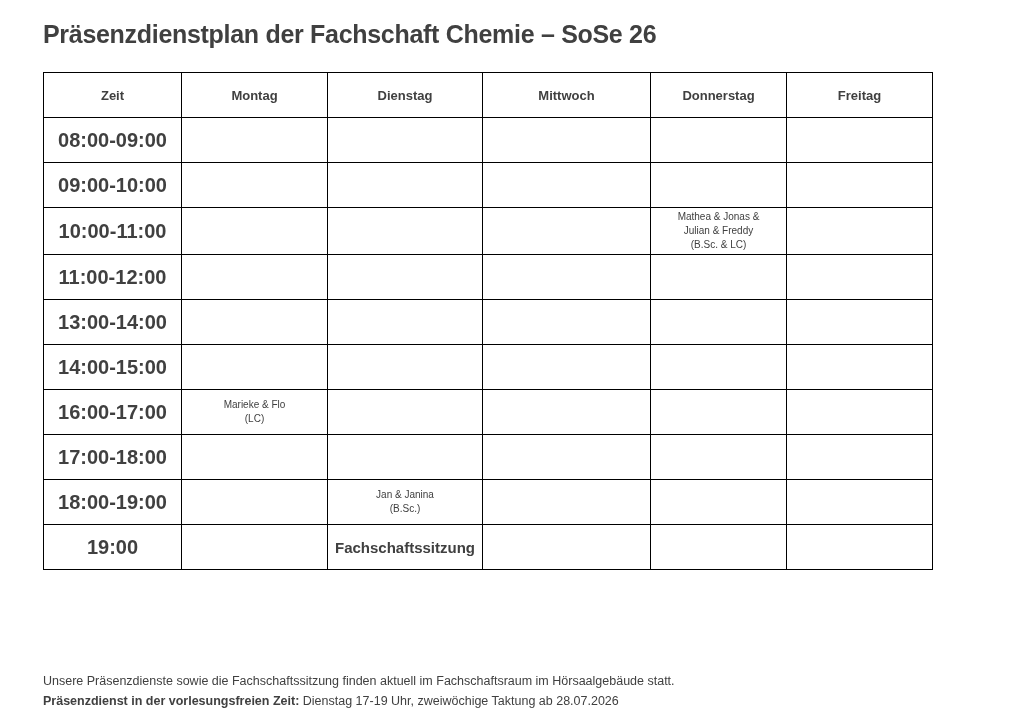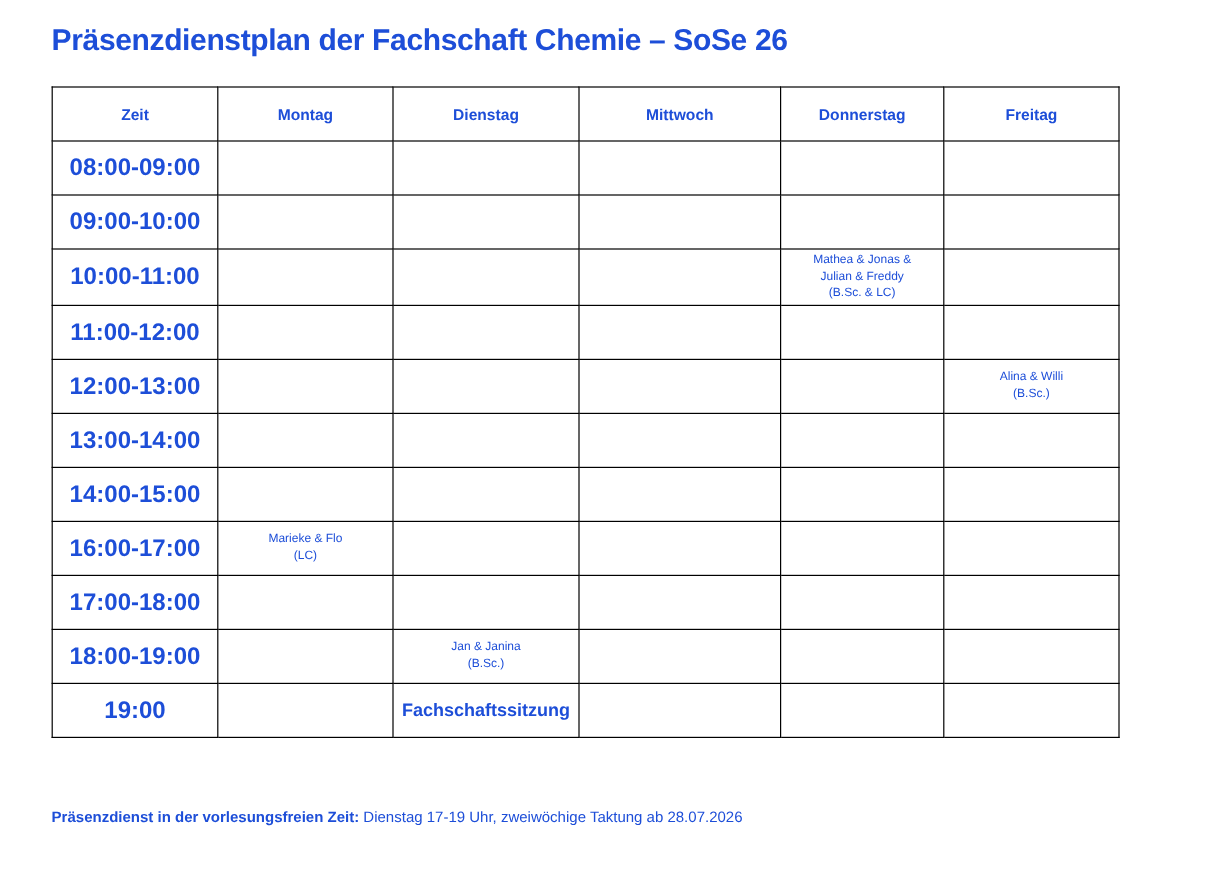--- a/index.html
+++ b/index.html
@@ -2,21 +2,21 @@
 <html lang="de"><head>
 <meta charset="utf-8">
 <style>
   html, body { margin: 0; padding: 0; background: #ffffff; }
   .page {
     position: relative;
     width: 1024px;
     height: 726px;
     background: #ffffff;
     font-family: "Liberation Sans", sans-serif;
-    color: #1d4ed8;
+    color: #404040;
     overflow: hidden;
   }
   .title {
     position: absolute;
     left: 43px;
     top: 20px;
     margin: 0;
     font-size: 25px;
     font-weight: bold;
     letter-spacing: -0.3px;
@@ -125,28 +125,20 @@
         </tr>
         <tr>
           <th class="time">11:00-12:00</th>
           <td></td>
           <td></td>
           <td></td>
           <td></td>
           <td></td>
         </tr>
         <tr>
-          <th class="time">12:00-13:00</th>
-          <td></td>
-          <td></td>
-          <td></td>
-          <td></td>
-          <td>Alina &amp; Willi<br>(B.Sc.)</td>
-        </tr>
-        <tr>
           <th class="time">13:00-14:00</th>
           <td></td>
           <td></td>
           <td></td>
           <td></td>
           <td></td>
         </tr>
         <tr>
           <th class="time">14:00-15:00</th>
           <td></td>
@@ -184,16 +176,17 @@
           <td></td>
           <td class="bold-entry">Fachschaftssitzung</td>
           <td></td>
           <td></td>
           <td></td>
         </tr>
       </tbody>
   </table>
 
   <div class="footer">
+    <div>Unsere Präsenzdienste sowie die Fachschaftssitzung finden aktuell im Fachschaftsraum im Hörsaalgebäude statt.</div>
     <div><span class="bold">Präsenzdienst in der vorlesungsfreien Zeit:</span><span> Dienstag 17-19 Uhr, zweiwöchige Taktung ab 28.07.2026</span></div>
   </div>
 
 </div>
 
 </body></html>

